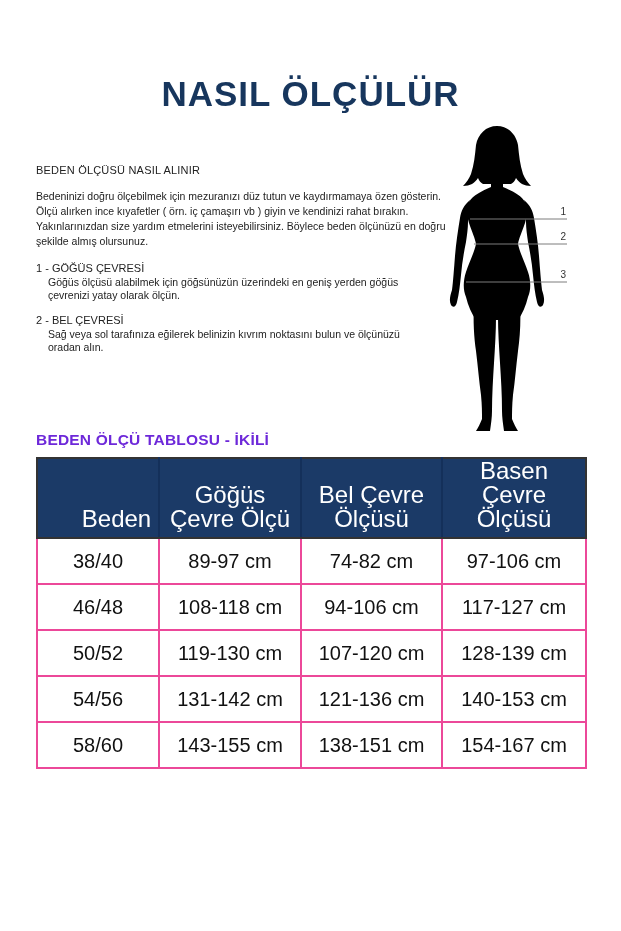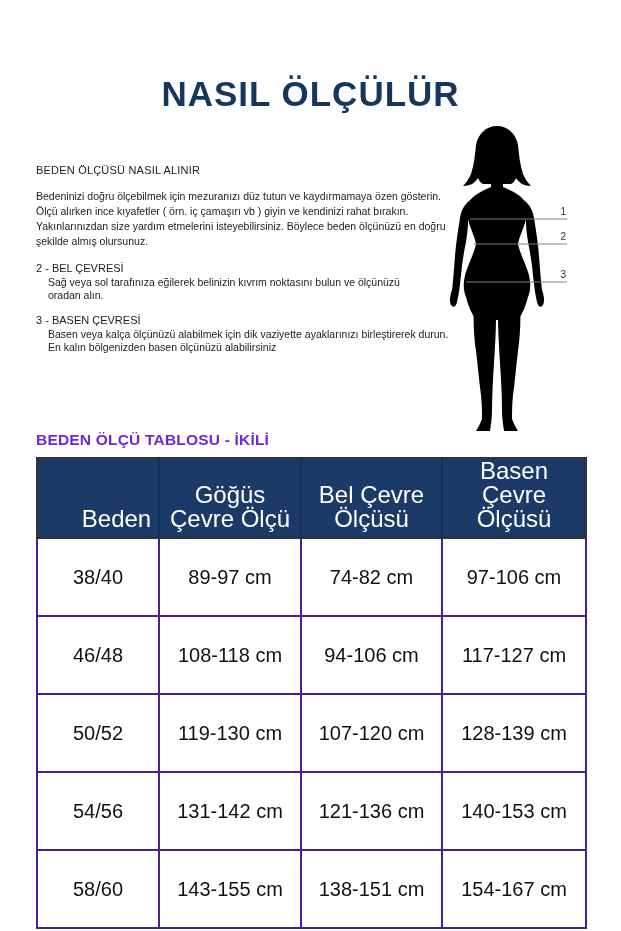--- a/index.html
+++ b/index.html
@@ -35,50 +35,50 @@
   }
   .size-table th {
     background:#1b3a67; color:#ffffff; font-weight:400; font-size:24px;
     line-height:24px; height:60px; vertical-align:bottom; padding:0 4px 6px 4px;
     border:2px solid #333333; border-left-color:#14305a; border-right-color:#14305a;
     text-align:center;
   }
   .size-table th:first-child { border-left-color:#333333;padding-left:41px; }
   .size-table th:last-child { border-right-color:#333333; }
   .size-table td {
-    border:2px solid #4c1d95; height:44px; text-align:center;
-    font-size:20px; color:#111; background:#fff; padding:16px;
+    border:2px solid #ec4899; height:44px; text-align:center;
+    font-size:20px; color:#111; background:#fff; padding:0;
   }
 </style>
 </head>
 <body>
 
 <div class="page">
 
   <h1 class="main-title">NASIL ÖLÇÜLÜR</h1>
 
   <div class="left-col">
     <div class="ins-heading">BEDEN ÖLÇÜSÜ NASIL ALINIR</div>
     <p class="intro">Bedeninizi doğru ölçebilmek için mezuranızı düz tutun ve kaydırmamaya özen gösterin.
 Ölçü alırken ince kıyafetler ( örn. iç çamaşırı vb ) giyin ve kendinizi rahat bırakın.
 Yakınlarınızdan size yardım etmelerini isteyebilirsiniz. Böylece beden ölçünüzü en doğru
 şekilde almış olursunuz.</p>
 
+    <div class="section">
+      <div class="sec-title">1 - GÖĞÜS ÇEVRESİ</div>
+      <div class="sec-body">Göğüs ölçüsü alabilmek için göğsünüzün üzerindeki en geniş yerden göğüs
+çevrenizi yatay olarak ölçün.</div>
+    </div>
 
     <div class="section">
       <div class="sec-title">2 - BEL ÇEVRESİ</div>
       <div class="sec-body">Sağ veya sol tarafınıza eğilerek belinizin kıvrım noktasını bulun ve ölçünüzü
 oradan alın.</div>
     </div>
 
-    <div class="section">
-      <div class="sec-title">3 - BASEN ÇEVRESİ</div>
-      <div class="sec-body">Basen veya kalça ölçünüzü alabilmek için dik vaziyette ayaklarınızı birleştirerek durun.
-En kalın bölgenizden basen ölçünüzü alabilirsiniz</div>
-    </div>
   </div>
 
   <div class="figure-wrap">
     <svg width="160" height="310" viewBox="0 0 160 310" xmlns="http://www.w3.org/2000/svg">
 
       <path fill="#000000" d="M57,1 C46,1 38,9 36,20 C35,30 34,40 31,49 C29,54 26,58 23,61
         C30,61 35,58 38,53 C39,56 41,58 43,59 L71,59 C73,58 75,56 76,53
         C79,58 84,61 91,61 C88,58 85,54 83,49 C80,40 79,30 78,20 C76,9 68,1 57,1 Z"></path>
 
       <rect fill="#000000" x="51" y="36" width="12" height="32"></rect>

